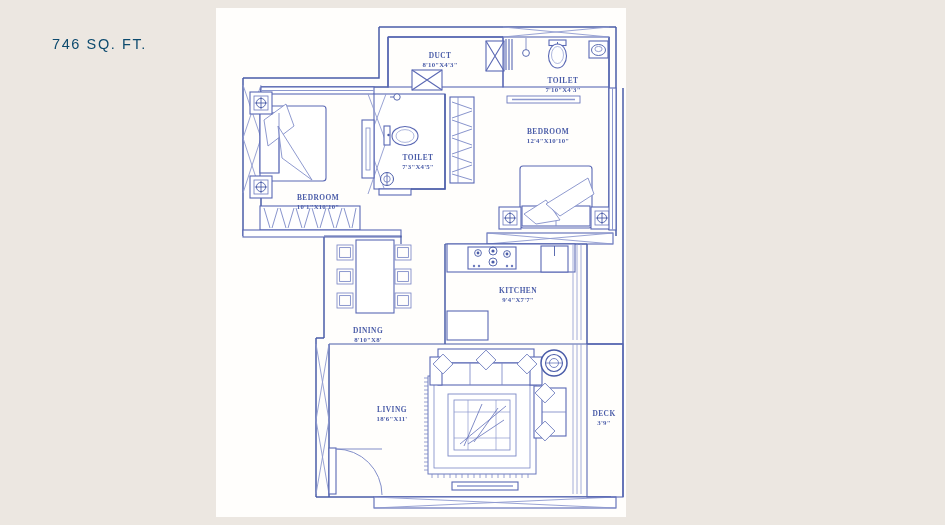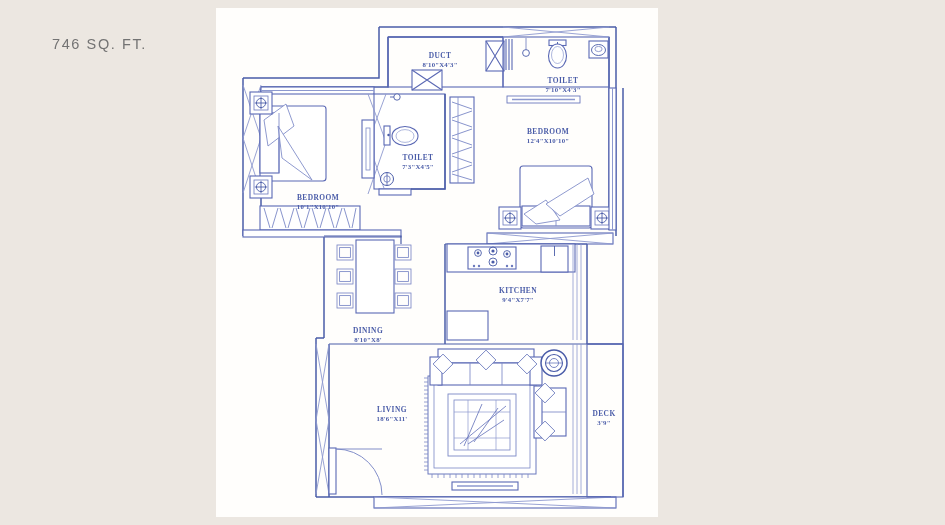--- a/index.html
+++ b/index.html
@@ -14,29 +14,29 @@
     overflow: hidden;
     position: relative;
   }
   #plan-title {
     position: absolute;
     left: 52px;
     top: 36px;
     font-family: "Liberation Sans", sans-serif;
     font-size: 14.5px;
     letter-spacing: 1.6px;
-    color: #737373;
+    color: #0c4a6e;
     font-weight: 400;
     white-space: nowrap;
   }
   #floorplan-panel {
     position: absolute;
     left: 216px;
     top: 8px;
-    width: 442px;
+    width: 410px;
     height: 509px;
     background: #fffefc;
   }
   #floorplan-svg {
     display: block;
     width: 449px;
     height: 509px;
   }
   .rm-label {
     font-family: "Liberation Serif", serif;

